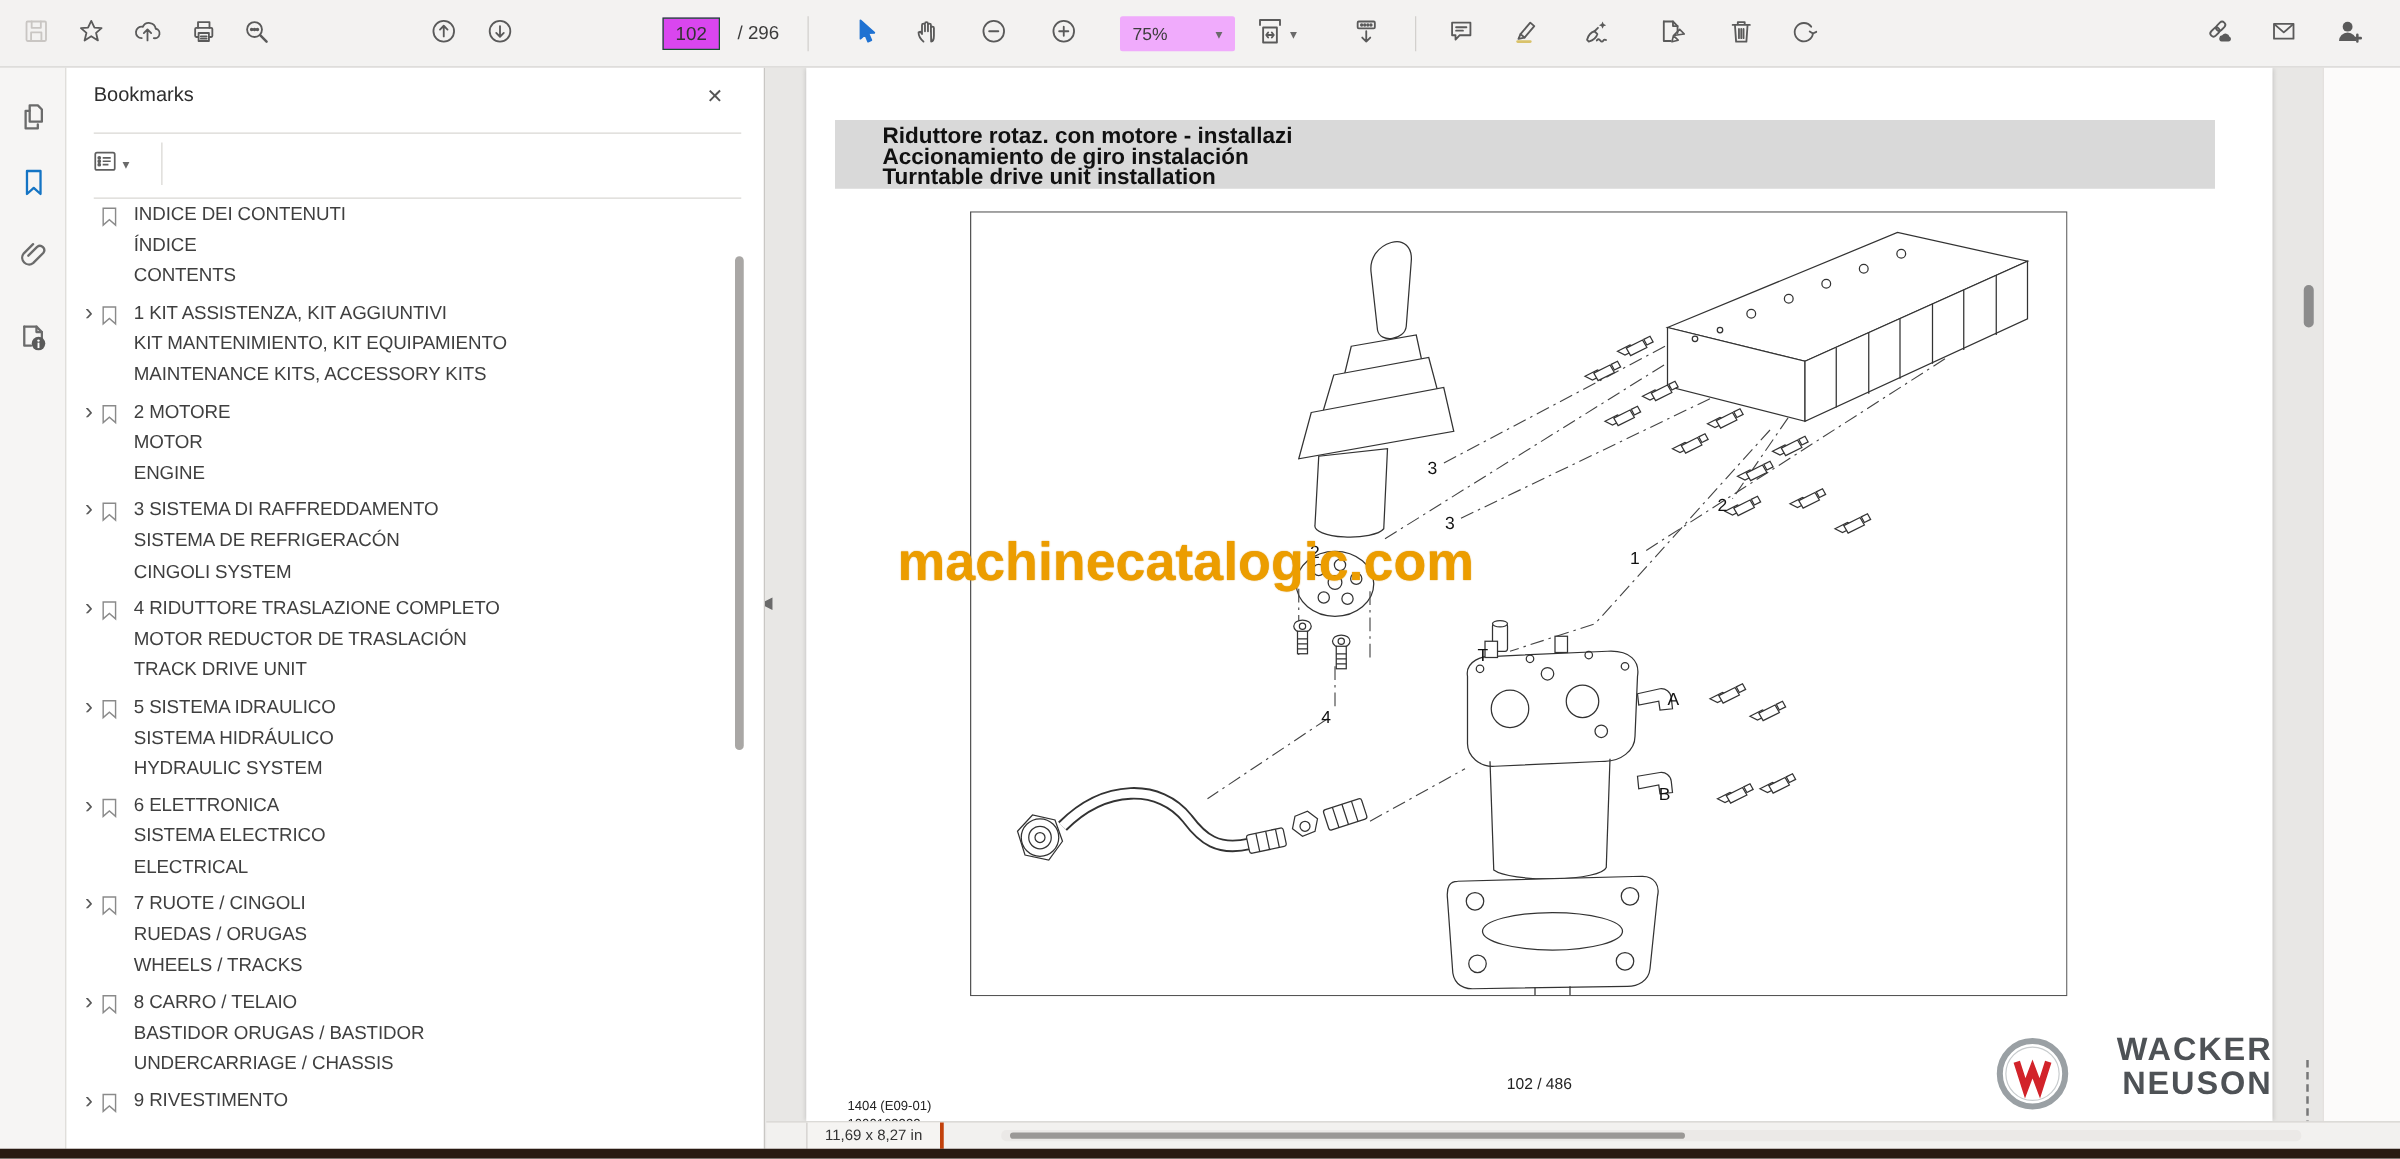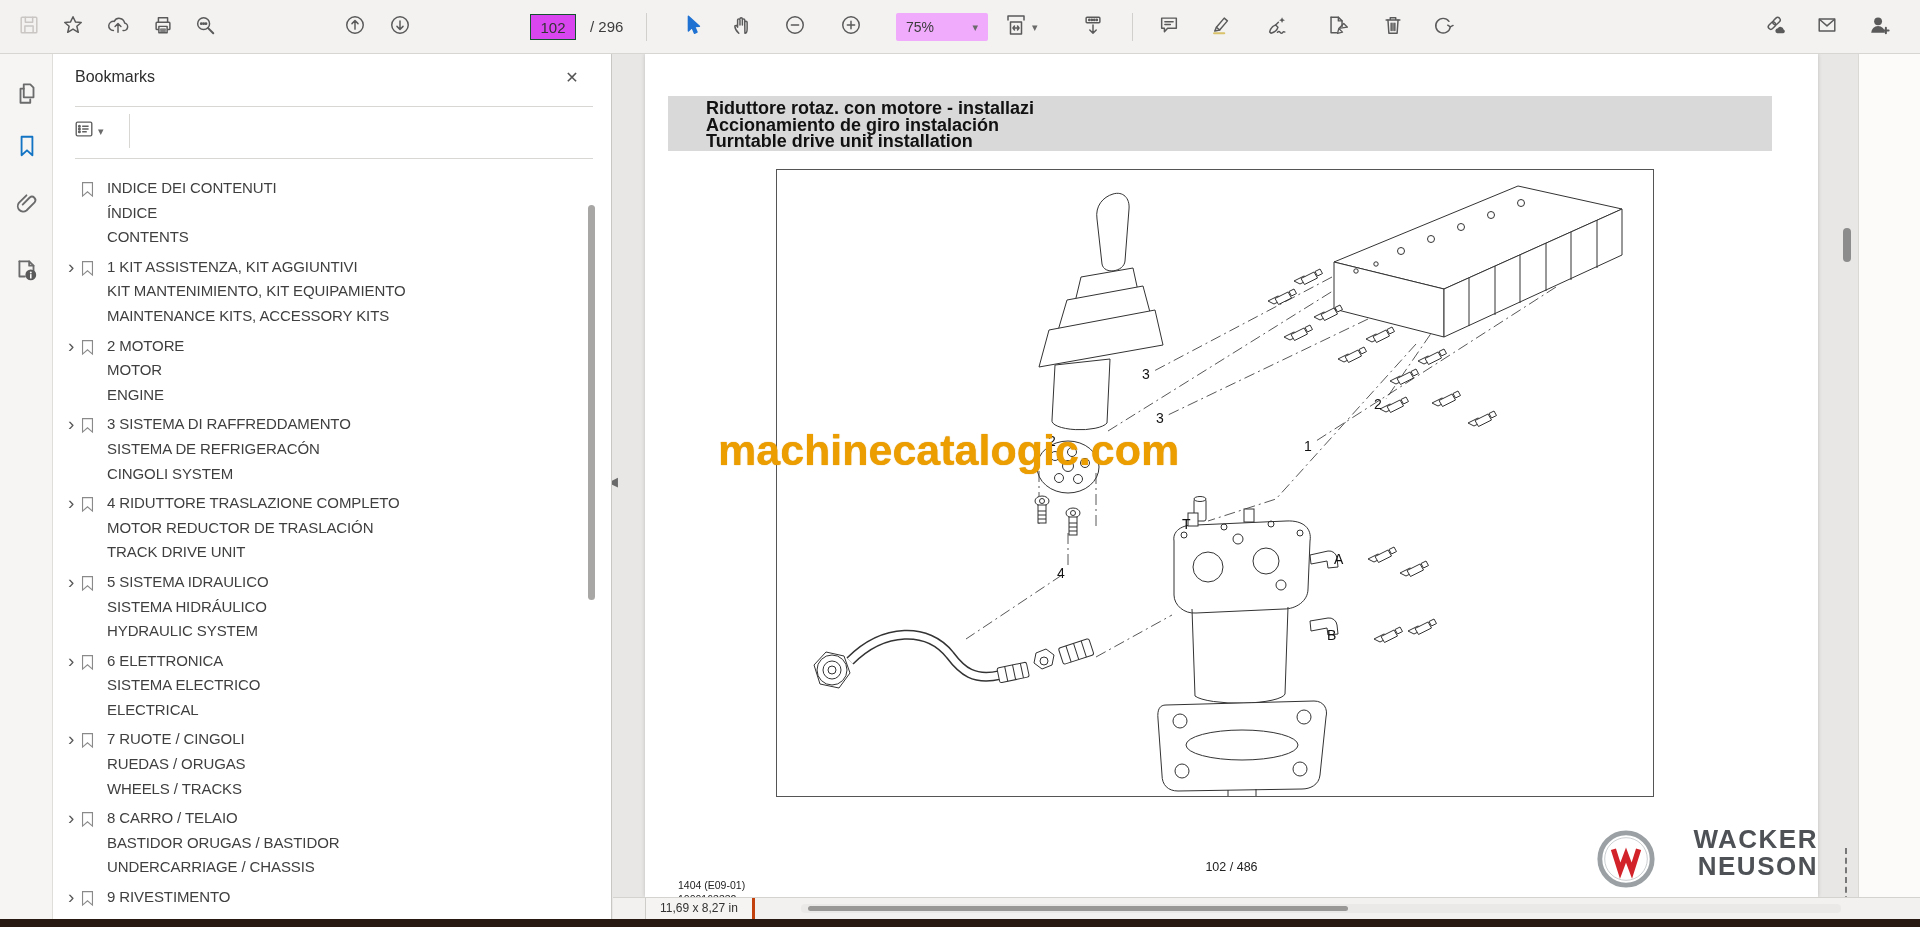--- a/index.html
+++ b/index.html
@@ -28,21 +28,21 @@
 
   
   .panel { position:absolute; left:53px; top:54px; width:559px; height:865px; background:#fff; border-right:1px solid #c9c7c4; z-index:10;}
   .panel-title { position:absolute; left:22px; top:14px; font-size:16px; color:#2e2e2e; }
   .panel-close { position:absolute; left:508px; top:12px; width:22px; height:22px; font-size:16px; color:#555; display:flex; align-items:center; justify-content:center; cursor:pointer;}
   .panel-hr1 { position:absolute; left:22px; top:52px; width:518px; height:1px; background:#d9d7d4;}
   .opts { position:absolute; left:20px; top:62px; width:44px; height:30px; display:flex; align-items:center; gap:3px; cursor:pointer;}
   .opts svg { width:22px; height:22px; stroke:#5f5f5f; fill:none; stroke-width:1.5;}
   .opts-sep { position:absolute; left:76px; top:60px; width:1px; height:34px; background:#d9d7d4;}
   .panel-hr2 { position:absolute; left:22px; top:104px; width:518px; height:1px; background:#d9d7d4;}
-  .bm-list { position:absolute; left:0; top:106px; width:540px; height:759px; overflow:hidden; padding-top:16px;}
+  .bm-list { position:absolute; left:0; top:106px; width:540px; height:759px; overflow:hidden; padding-top:0;}
   .bm-item { display:flex; margin-bottom:5px; cursor:pointer; }
   .bm-chev { width:26px; padding-left:15px; font-size:19px; color:#5a5a5a; line-height:24px; }
   .bm-ribbon { width:28px; padding-top:3px; }
   .bm-ribbon svg { width:17px; height:20px; stroke:#8a8a8a; fill:none; stroke-width:1.6;}
   .bm-text { flex:1; font-size:15px; line-height:24.6px; color:#3f3f3f; letter-spacing:-0.1px;}
   .panel-sb { position:absolute; left:535px; top:151px; width:7px; height:395px; background:#a9a7a5; border-radius:4px; cursor:pointer;}
 
   
   .doc { position:absolute; left:613px; top:54px; width:1245px; height:843px; background:#e8e7e5; z-index:5;}
   .collapse-handle { position:absolute; left:-8px; top:412px; width:16px; height:30px; color:#6a6a6a; font-size:13px; display:flex; align-items:center; justify-content:center; cursor:pointer; z-index:15;}

